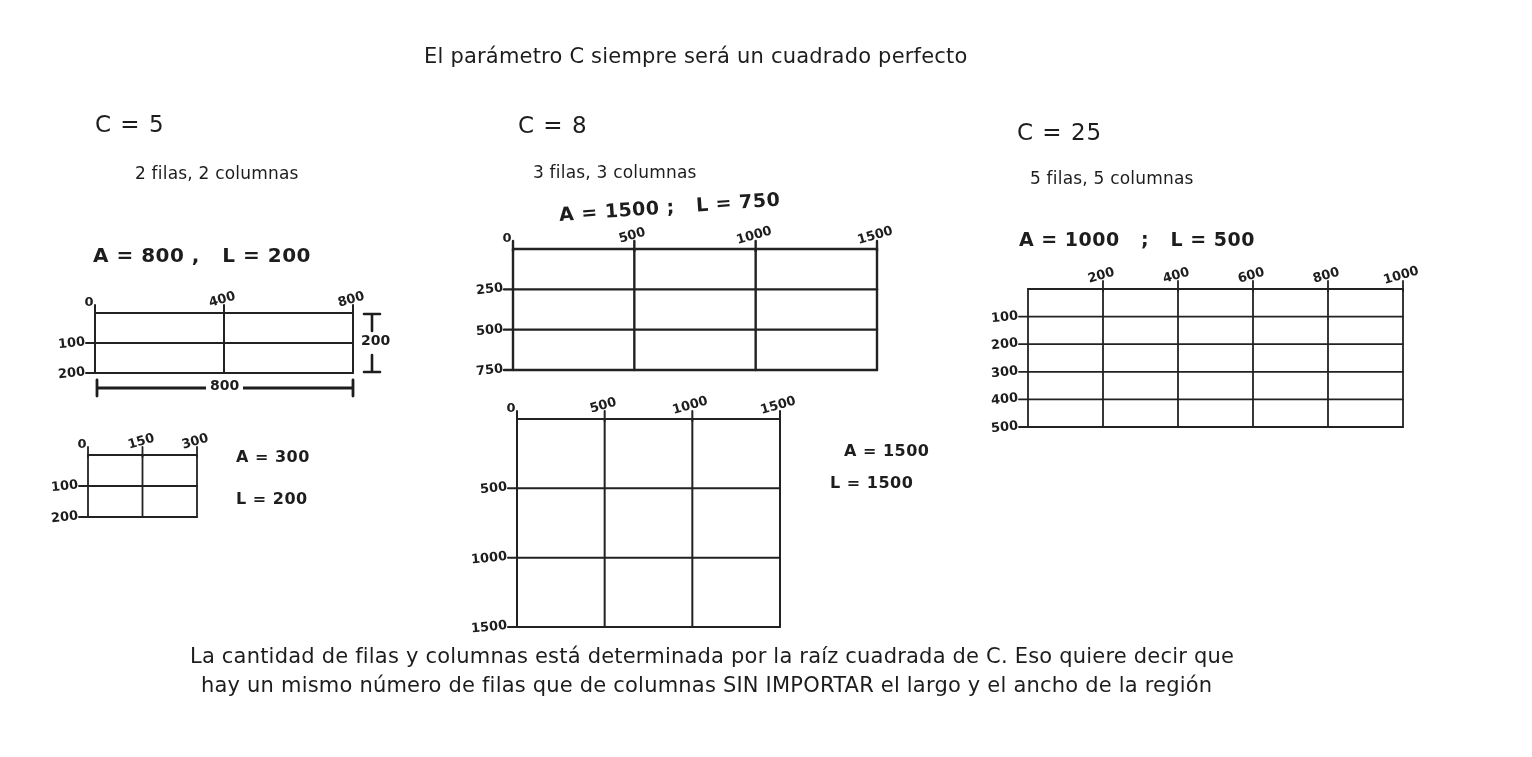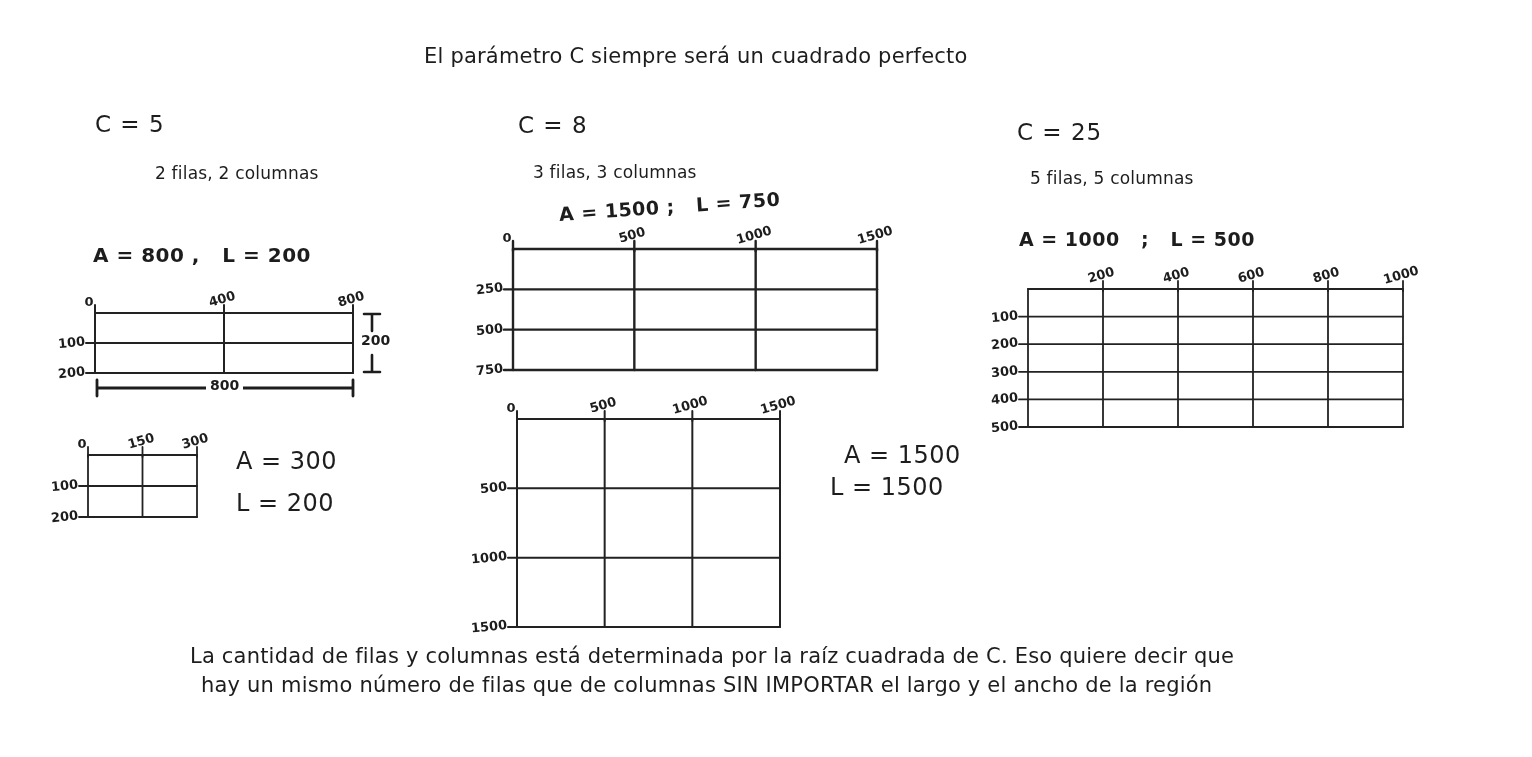--- a/index.html
+++ b/index.html
@@ -10,21 +10,21 @@
     font-family:"DejaVu Sans", sans-serif;
     color:#1d1d1d;
     overflow:hidden;
   }
   .abs{position:absolute;}
   .hand{white-space:pre;letter-spacing:.2px;}
   .title{font-size:21px;font-weight:500;}
   .heading{font-size:23px;font-weight:500;letter-spacing:1px;}
   .subtitle{font-size:17px;font-weight:500;}
   .formula{font-size:20px;font-weight:700;letter-spacing:.5px;}
-  .side-label{font-size:24px;font-weight:400;letter-spacing:.5px;position:absolute;white-space:pre;}
+  .side-label{font-size:16px;font-weight:700;letter-spacing:.5px;position:absolute;white-space:pre;}
   .footer-line{font-size:21px;font-weight:500;white-space:pre;}
   .grid-figure{position:absolute;}
   .grid-figure svg{position:absolute;left:0;top:0;overflow:visible;}
   .tick{
     position:absolute;font-size:13px;font-weight:700;
     white-space:nowrap;color:#1d1d1d;
   }
   .tick-top{
     bottom:100%;margin-bottom:7px;top:auto;
     transform:translateX(-50%) rotate(-16deg);
@@ -41,21 +41,21 @@
 </style>
 </head>
 <body>
 
 <div id="canvas">
 
   <span class="abs hand title" style="left:424px;top:20px;margin-top:24px;">El parámetro C siempre será un cuadrado perfecto</span>
 
   <div>
     <span class="abs hand heading" style="left:95px;top:111px;">C = 5</span>
-    <span class="abs hand subtitle" style="left:135px;top:163px;margin-left:20px;">2 filas, 2 columnas</span>
+    <span class="abs hand subtitle" style="left:135px;top:163px;">2 filas, 2 columnas</span>
     <span class="abs hand formula" style="left:93px;top:243px;">A = 800 ,   L = 200</span>
 
     <div class="grid-figure" style="left:95px;top:313px;width:258px;height:60px;">
         <span class="tick tick-top tick-zero" style="left: 0px;">0</span>
         <span class="tick tick-top" style="left: 129px;">400</span>
         <span class="tick tick-top" style="left: 258px;">800</span>
         <span class="tick tick-left" style="top: 30px;">100</span>
         <span class="tick tick-left" style="top: 60px;">200</span>
         <svg width="258" height="60">
           <line x1="0" y1="0" x2="0" y2="60" stroke="#222222" stroke-width="2" stroke-linecap="round"></line>

